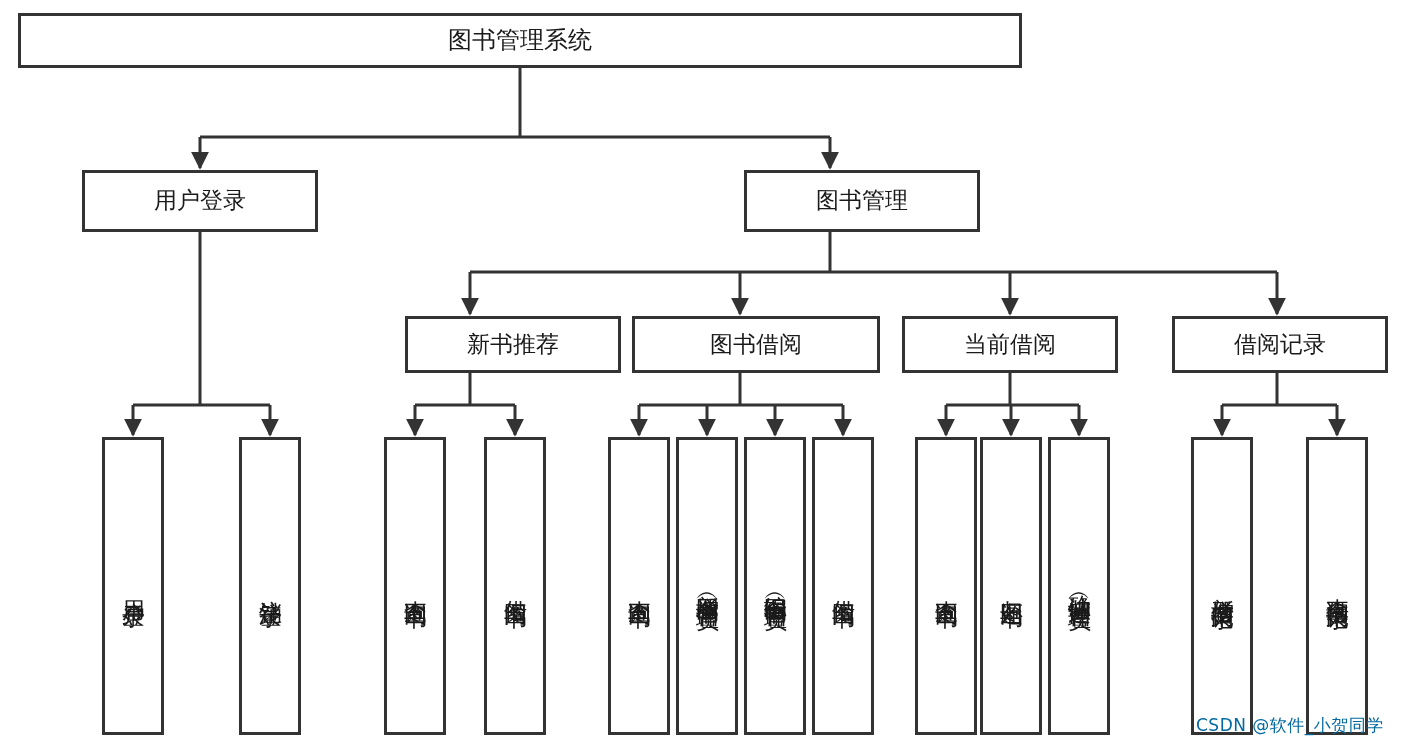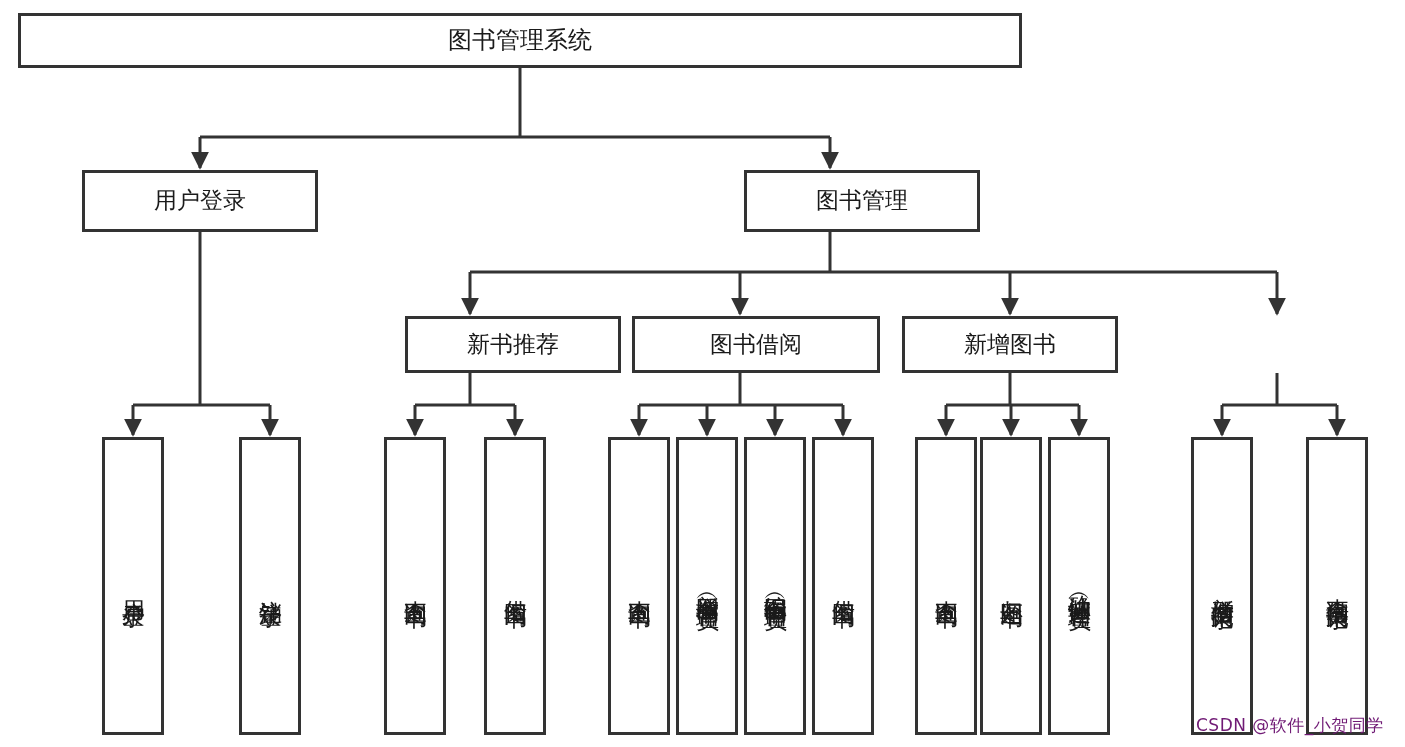--- a/index.html
+++ b/index.html
@@ -44,21 +44,21 @@
   }
   .node.vert .label {
     writing-mode: vertical-rl;
     text-orientation: upright;
     font-size: 23px;
     letter-spacing: 2px;
   }
   .node.root .label { font-size: 24px; }
   .watermark {
     position: absolute;
-    color: #701a75;
+    color: #0369a1;
     font-size: 17px;
     white-space: nowrap;
     letter-spacing: 0.5px;
   }
 </style>
 </head>
 <body>
 
 <div id="canvas">
 
@@ -124,21 +124,24 @@
     <span class="label">图书管理</span>
   </div>
 
   <div class="node horiz" style="left:362px; top:316px; width:216px; height:57px;margin-left:43px;">
     <span class="label">新书推荐</span>
   </div>
   <div class="node horiz" style="left:632px; top:316px; width:248px; height:57px;">
     <span class="label">图书借阅</span>
   </div>
   <div class="node horiz" style="left:902px; top:316px; width:216px; height:57px;">
-    <span class="label">新增图书</span>
+    <span class="label">当前借阅</span>
+  </div>
+  <div class="node horiz" style="left:1172px; top:316px; width:216px; height:57px;">
+    <span class="label">借阅记录</span>
   </div>
 
   <div class="node vert" style="left:102px; top:437px; width:62px; height:298px;">
     <span class="label">用户登录</span>
   </div>
   <div class="node vert" style="left:239px; top:437px; width:62px; height:298px;">
     <span class="label">注销登录</span>
   </div>
 
   <div class="node vert" style="left:384px; top:437px; width:62px; height:298px;">

